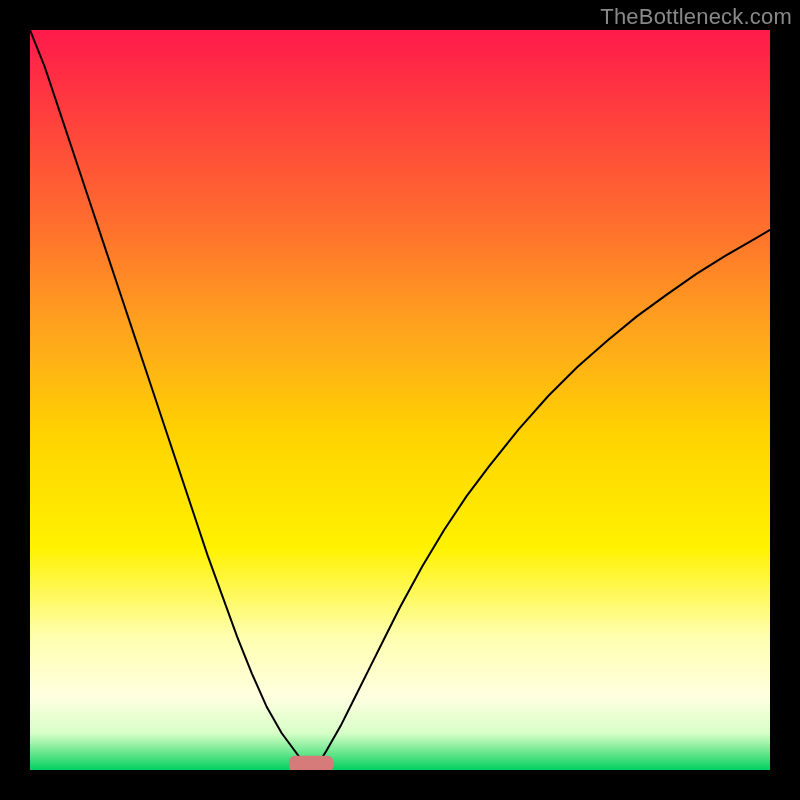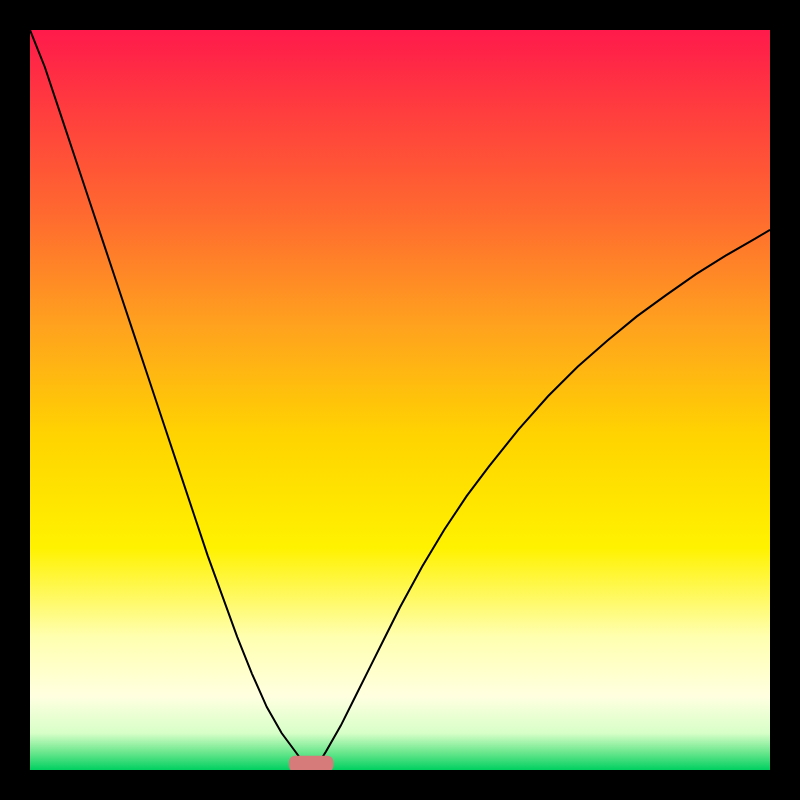--- a/index.html
+++ b/index.html
@@ -33,20 +33,21 @@
     color: #888;
     font-size: 22px;
     font-weight: 500;
     letter-spacing: 0.2px;
   }
 </style>
 </head>
 <body>
 
 <div class="frame">
+  <div class="watermark">TheBottleneck.com</div>
   <div class="plot-area">
     <svg id="chart-svg" width="740" height="740" viewBox="0 0 740 740" preserveAspectRatio="none">
       <defs>
         <linearGradient id="bg-grad" x1="0" y1="0" x2="0" y2="1">
             <stop offset="0%" stop-color="#ff1a4b"></stop>
             <stop offset="10%" stop-color="#ff3a3f"></stop>
             <stop offset="25%" stop-color="#ff6a2f"></stop>
             <stop offset="40%" stop-color="#ffa21e"></stop>
             <stop offset="55.00000000000001%" stop-color="#ffd400"></stop>
             <stop offset="70%" stop-color="#fff200"></stop>

